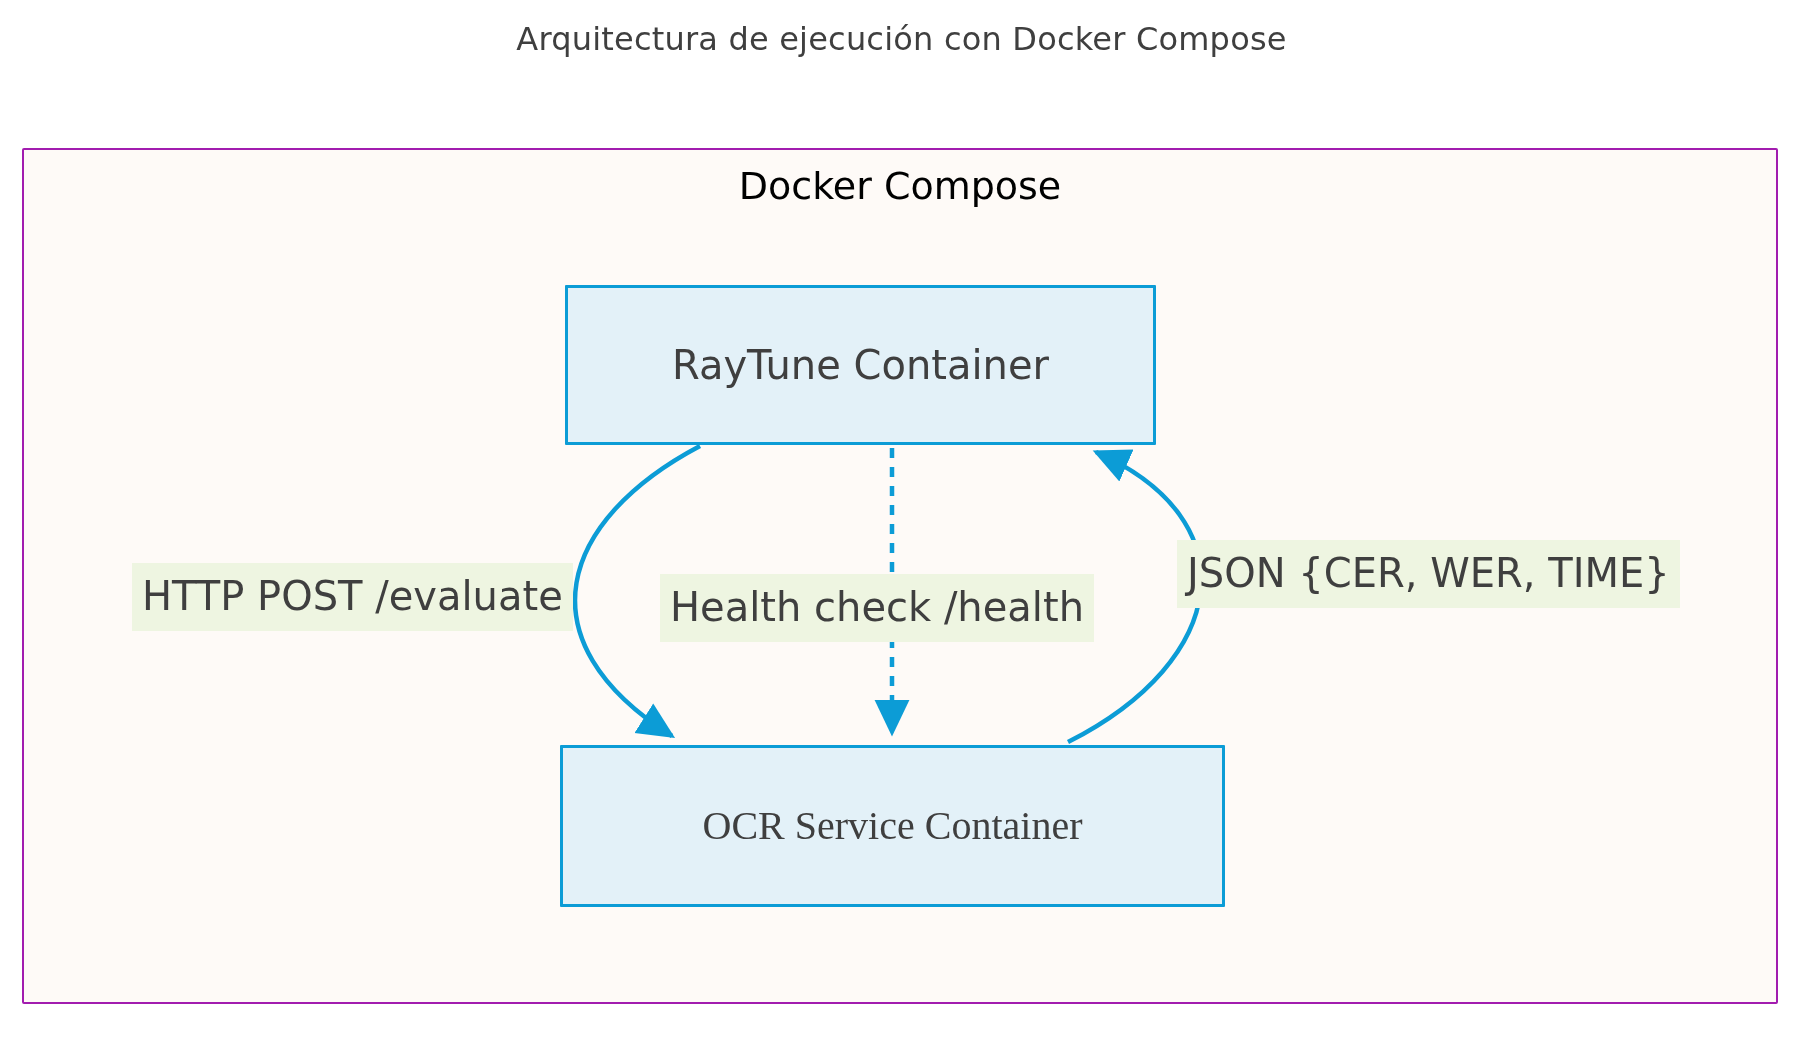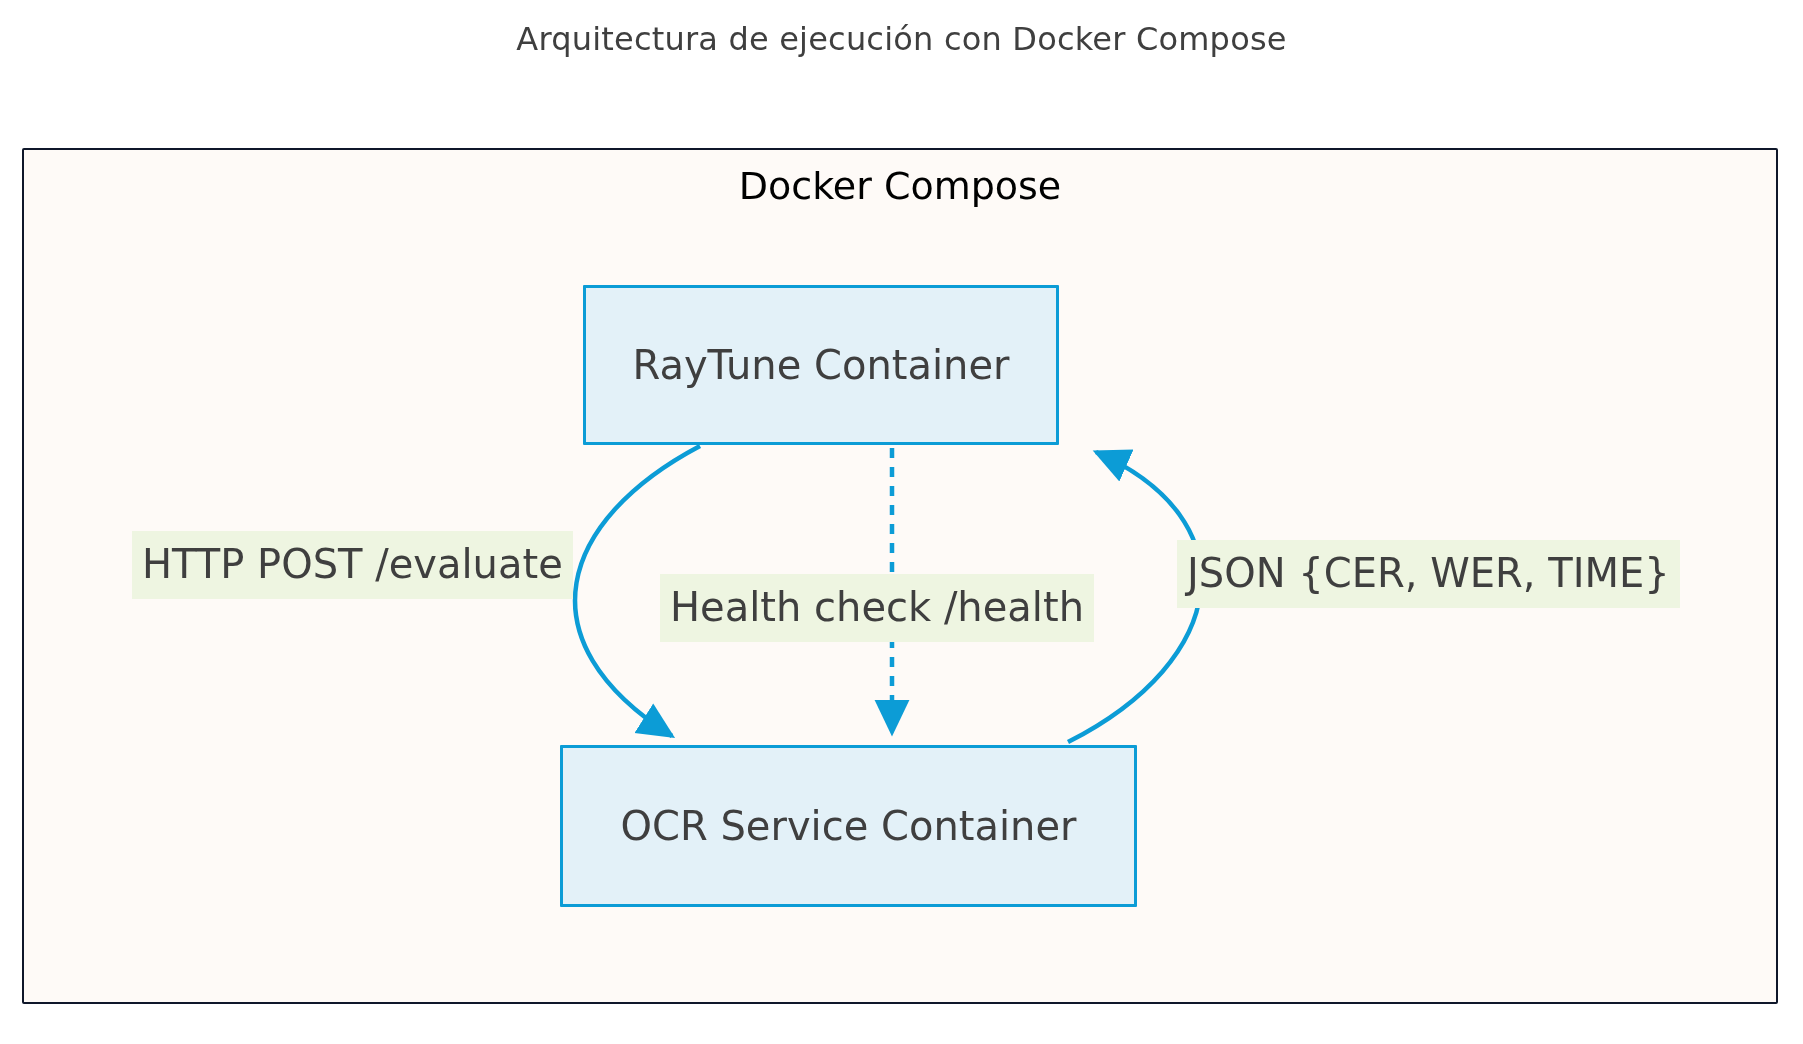--- a/index.html
+++ b/index.html
@@ -38,21 +38,21 @@
   }
 
   
   #subgraph-docker-compose {
     position: absolute;
     left: 22px;
     top: 148px;
     width: 1756px;
     height: 856px;
     background: #fefaf7;
-    border: 2px solid #0f172a;
+    border: 2px solid #a21caf;
     border-radius: 2px;
     box-sizing: border-box;
   }
   #subgraph-label {
     position: absolute;
     left: 0;
     top: 14px;
     width: 100%;
     text-align: center;
     font-size: 38px;
@@ -72,30 +72,31 @@
     border-radius: 1px;
   }
   .node-label {
     font-size: 40px;
     color: #3f3f3f;
     white-space: nowrap;
     line-height: 1;
   }
 
   #node-raytune {
-    left: 583px;
+    left: 565px;
     top: 285px;
-    width: 476px;
+    width: 591px;
     height: 160px;
   }
   #node-ocr {
     left: 560px;
     top: 745px;
-    width: 577px;
+    width: 665px;
     height: 162px;
+    font-family: Liberation Serif, serif;
   }
 
   
   #edge-layer {
     position: absolute;
     left: 0;
     top: 0;
     width: 1803px;
     height: 1044px;
     pointer-events: none;
@@ -106,21 +107,21 @@
     position: absolute;
     background: #eef5e1;
     color: #3f3f3f;
     font-size: 40px;
     line-height: 1;
     padding: 13px 10px 15px 10px;
     white-space: nowrap;
     box-sizing: border-box;
     text-align: center;
   }
-  #edge-label-request  { left: 132px;  top: 531px; }
+  #edge-label-request  { left: 132px;  top: 563px; }
   #edge-label-health   { left: 660px;  top: 574px; }
   #edge-label-response { left: 1177px; top: 540px; }
 </style>
 </head>
 <body>
 
 <div id="page">
 
   <div id="diagram-title">Arquitectura de ejecución con Docker Compose</div>
 

